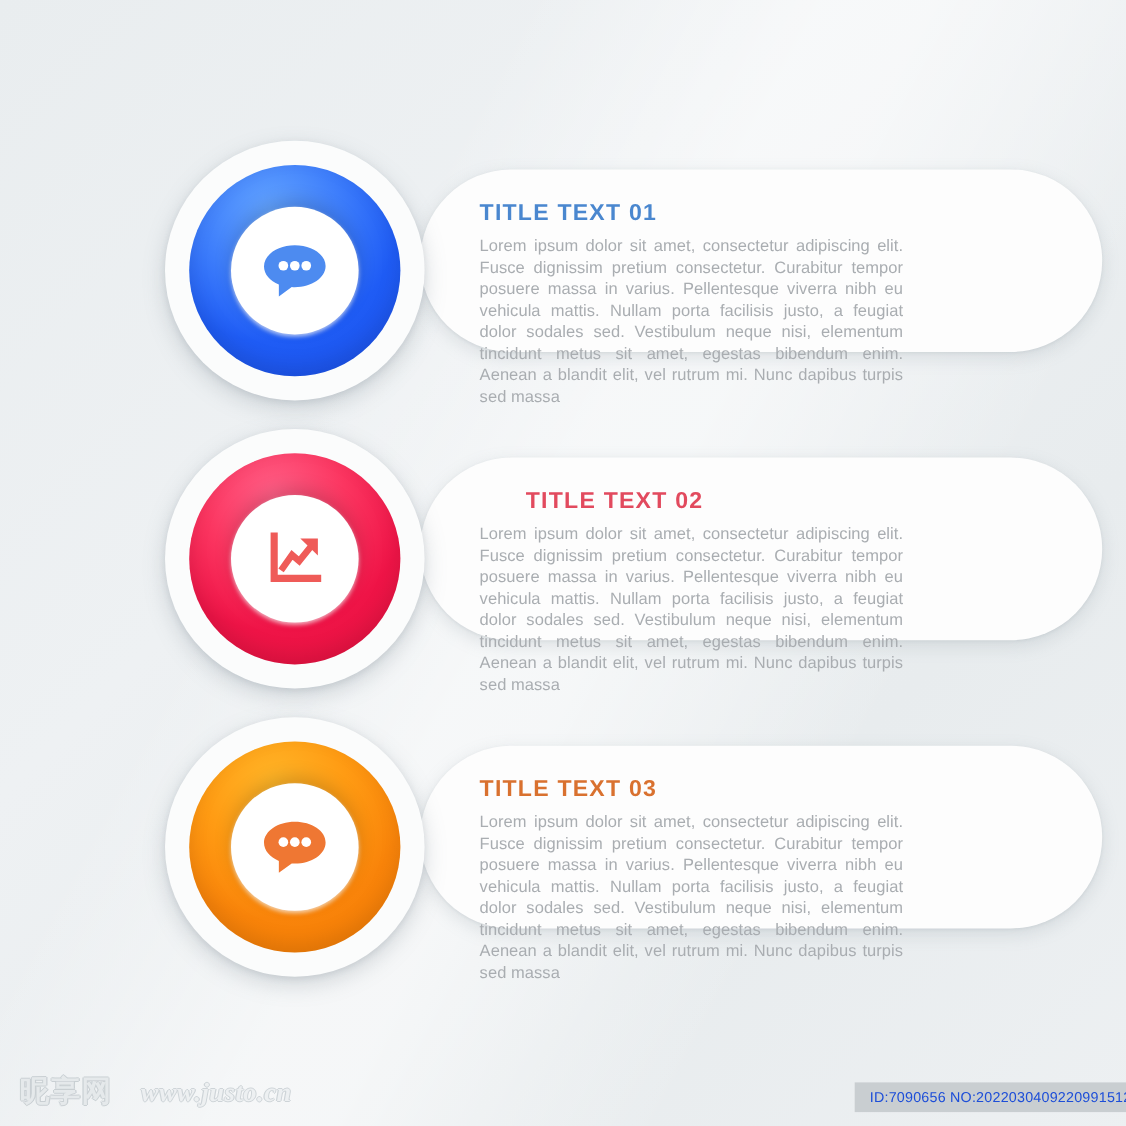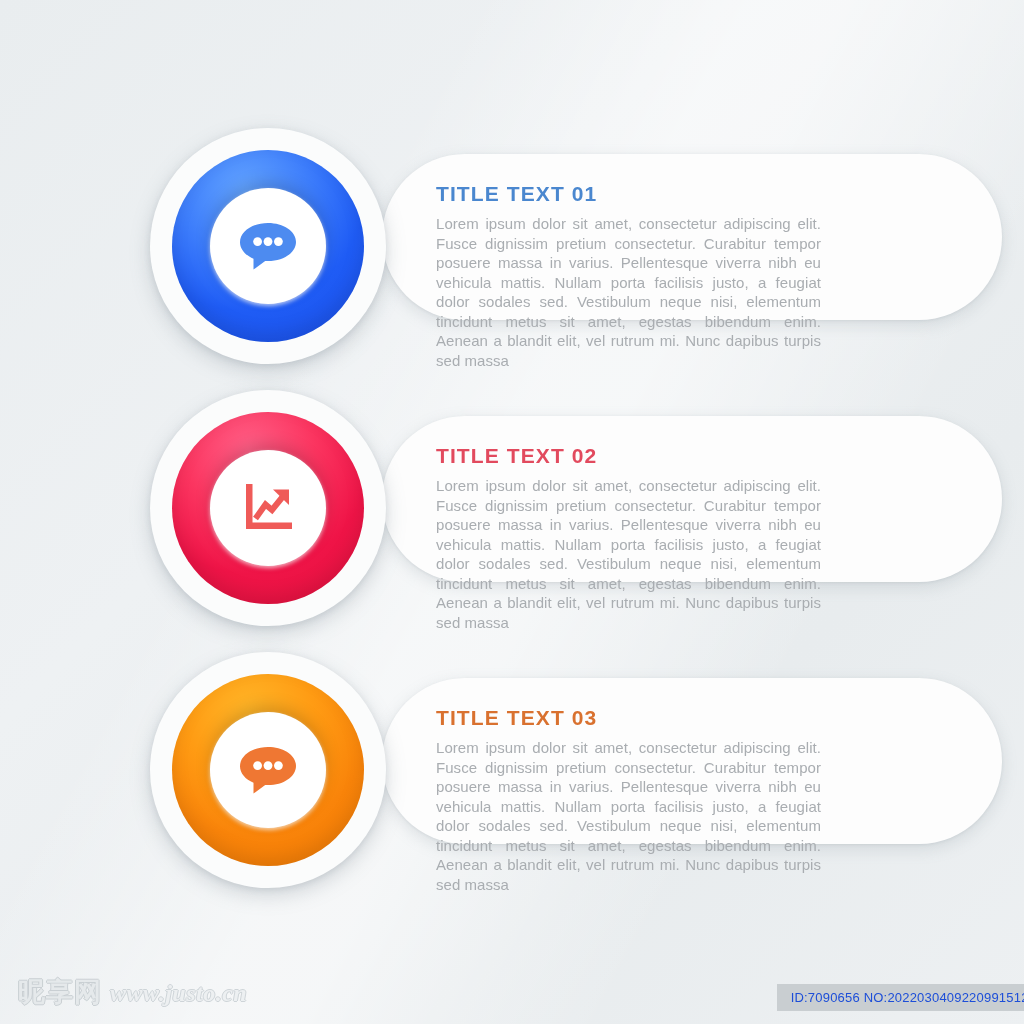--- a/index.html
+++ b/index.html
@@ -134,21 +134,21 @@
   #row-2 .text-block { top: 54px; }
   #row-3 .text-block { top: 54px; }
 
   
   .wm-left {
     position: absolute;
     left: 18px;
     bottom: 14px;
     display: flex;
     align-items: baseline;
-    gap: 8px;
+    gap: 26px;
     opacity: 0.85;
   }
   .wm-cn {
     font-family: "DejaVu Sans", sans-serif;
     font-size: 27px;
     font-weight: 700;
     color: #e4e8ea;
     letter-spacing: 1px;
     text-shadow: 0 1px 0 #c3cace, 1px 0 0 #c3cace, -1px 0 0 #c3cace, 0 -1px 0 #c3cace;
   }
@@ -209,21 +209,21 @@
       <div class="inner-disc">
         <svg class="icon-svg" width="54" height="52" viewBox="0 0 54 52">
           <path d="M5 2 L11.5 2 L11.5 40.5 L51 40.5 L51 47 L5 47 Z" fill="#ef5b58"></path>
           <path d="M14.5 36.5 L24.5 22.5 L31 28 L43.5 12.5" fill="none" stroke="#ef5b58" stroke-width="6" stroke-linejoin="miter"></path>
           <path d="M32 7.5 L48 7.5 L48 23 Z" fill="#ef5b58"></path>
         </svg>
       </div>
     </div>
 
     <div class="text-block">
-      <h2 class="title" style="color: rgb(226, 74, 94);">TITLE TEXT 02</h2>
+      <h2 class="title" style="color: rgb(226, 74, 94); margin-left: 42px;">TITLE TEXT 02</h2>
       <p class="body-text">Lorem ipsum dolor sit amet, consectetur adipiscing elit. Fusce dignissim pretium consectetur. Curabitur tempor posuere massa in varius. Pellentesque viverra nibh eu vehicula mattis. Nullam porta facilisis justo, a feugiat dolor sodales sed. Vestibulum neque nisi, elementum tincidunt metus sit amet, egestas bibendum enim. Aenean a blandit elit, vel rutrum mi. Nunc dapibus turpis sed massa</p>
     </div>
   </div>
 
   <div class="row" id="row-3">
     <div class="pill"></div>
 
     <div class="circle-wrap">
       <div class="outer-ring"></div>
       <div class="color-ring ring-orange"></div>

